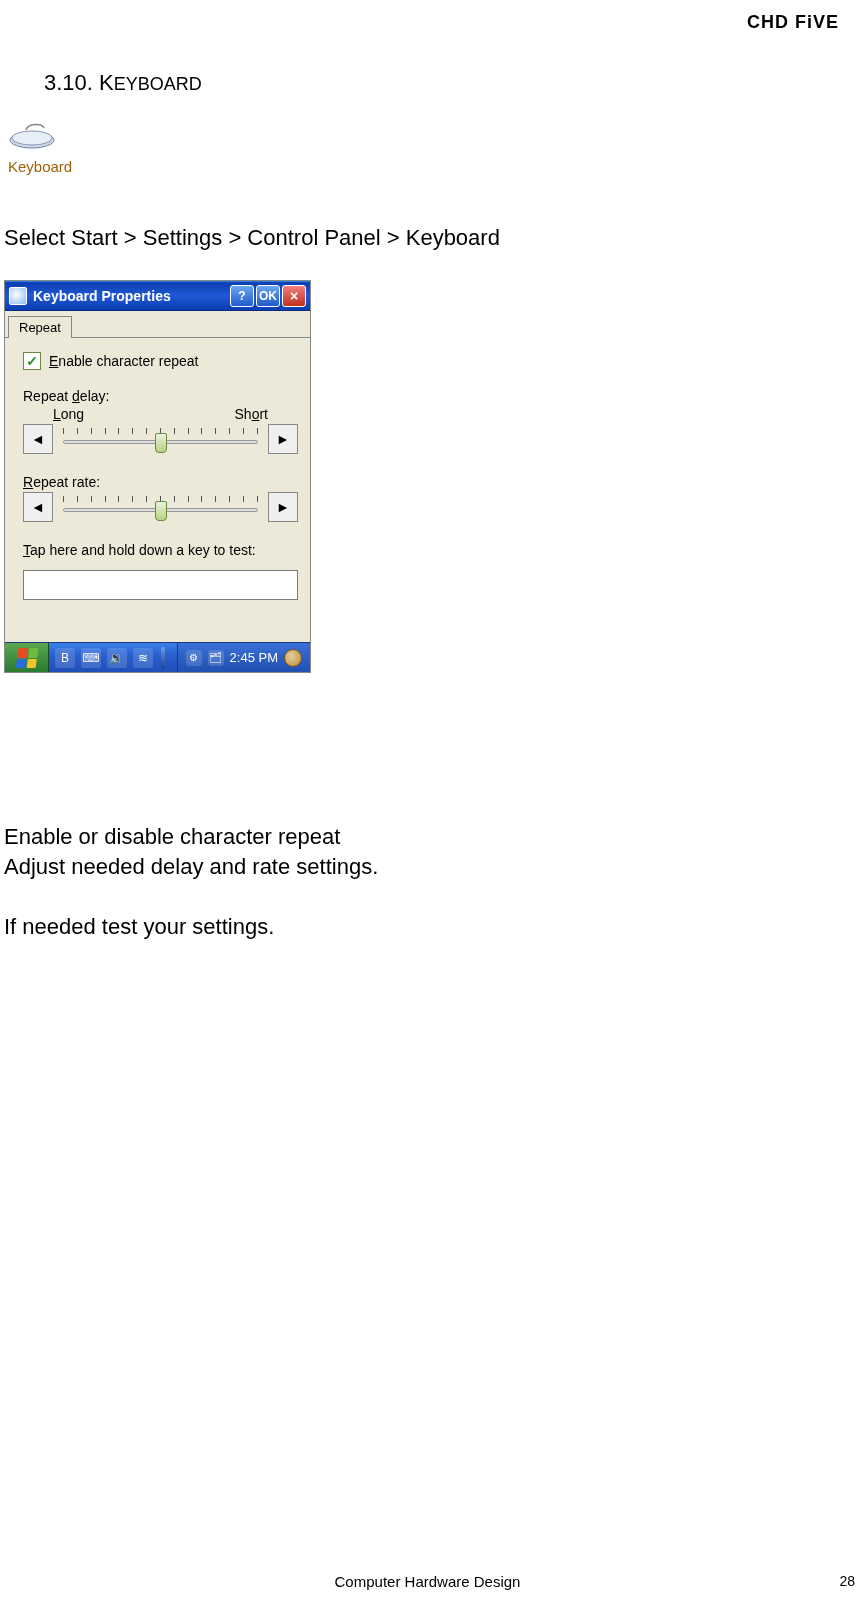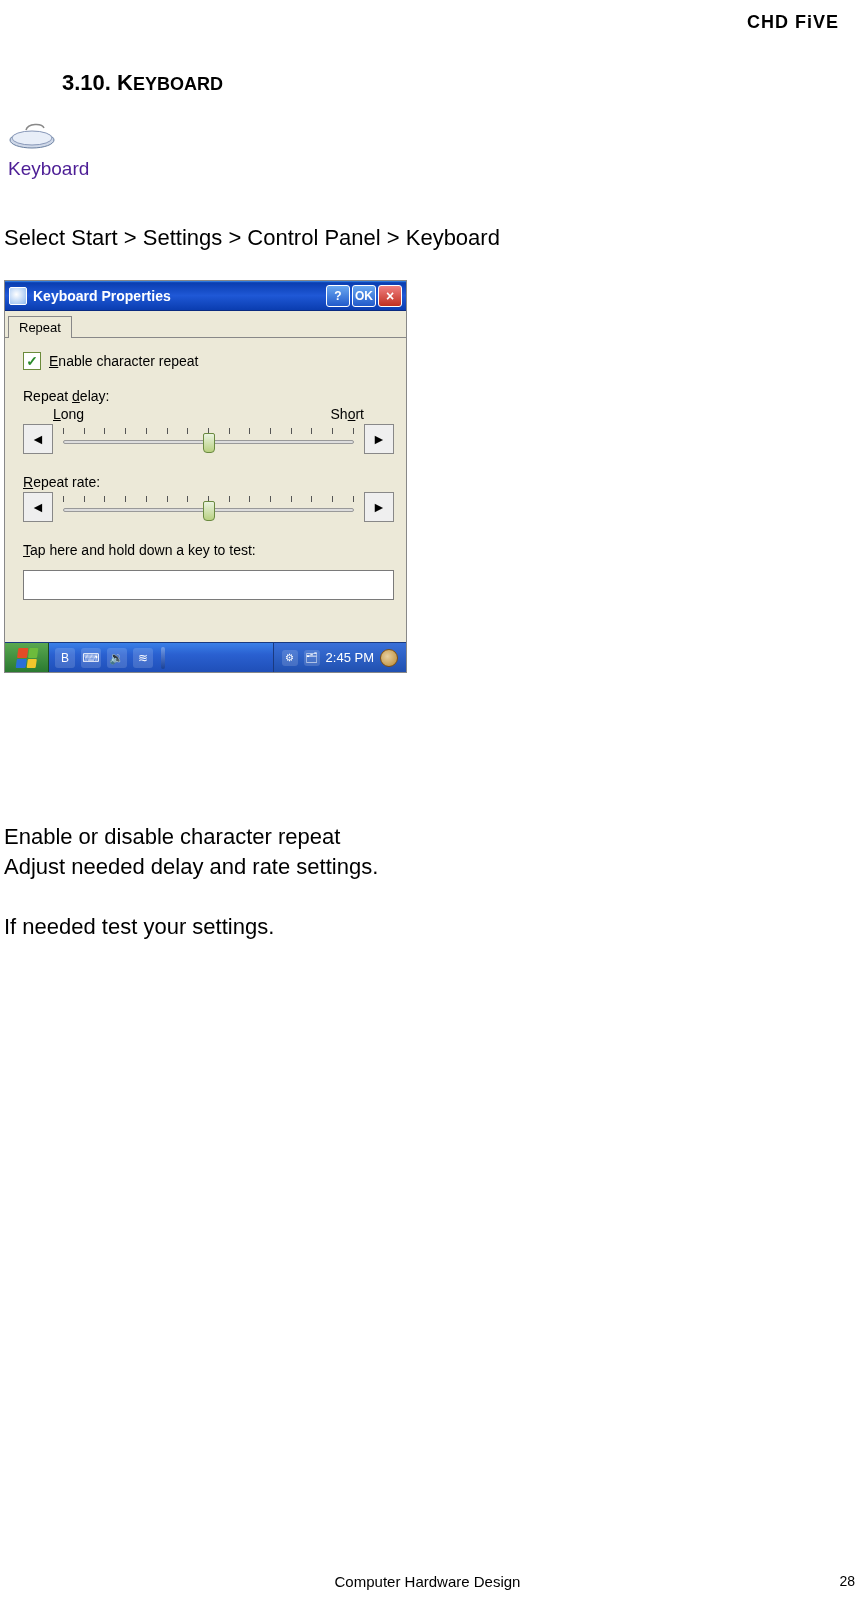--- a/index.html
+++ b/index.html
@@ -16,52 +16,52 @@
     top: 12px;
     right: 24px;
     font-family: "Arial Black", sans-serif;
     font-weight: 900;
     font-size: 18px;
     letter-spacing: 1px;
   }
   .section-heading {
     position: absolute;
     top: 70px;
-    left: 62px;
-    font-weight: bold;
+    left: 44px;
+    font-weight: normal;
     font-size: 22px;
   }
   .section-heading .sc { font-variant: small-caps; }
   .kb-icon-block {
     position: absolute;
     top: 120px;
     left: 8px;
     text-align: left;
   }
   .kb-icon {
     width: 48px;
     height: 30px;
   }
   .kb-icon-label {
     font-family: Tahoma, sans-serif;
-    font-size: 19px;
-    color: #4c1d95;
+    font-size: 15px;
+    color: #a16207;
     margin-top: 4px;
   }
   .breadcrumb {
     position: absolute;
     top: 225px;
     left: 4px;
     font-size: 22px;
   }
   .dialog-wrap {
     position: absolute;
     top: 280px;
     left: 4px;
-    width: 403px;
+    width: 307px;
     border: 1px solid #888;
     background: #ece9d8;
     font-family: Tahoma, sans-serif;
   }
   .titlebar {
     height: 30px;
     background: linear-gradient(to bottom, #3a8ef0 0%, #0a3db0 6%, #1f58d6 50%, #0a3db0 100%);
     border-bottom: 1px solid #0a2a80;
     display: flex;
     align-items: center;

